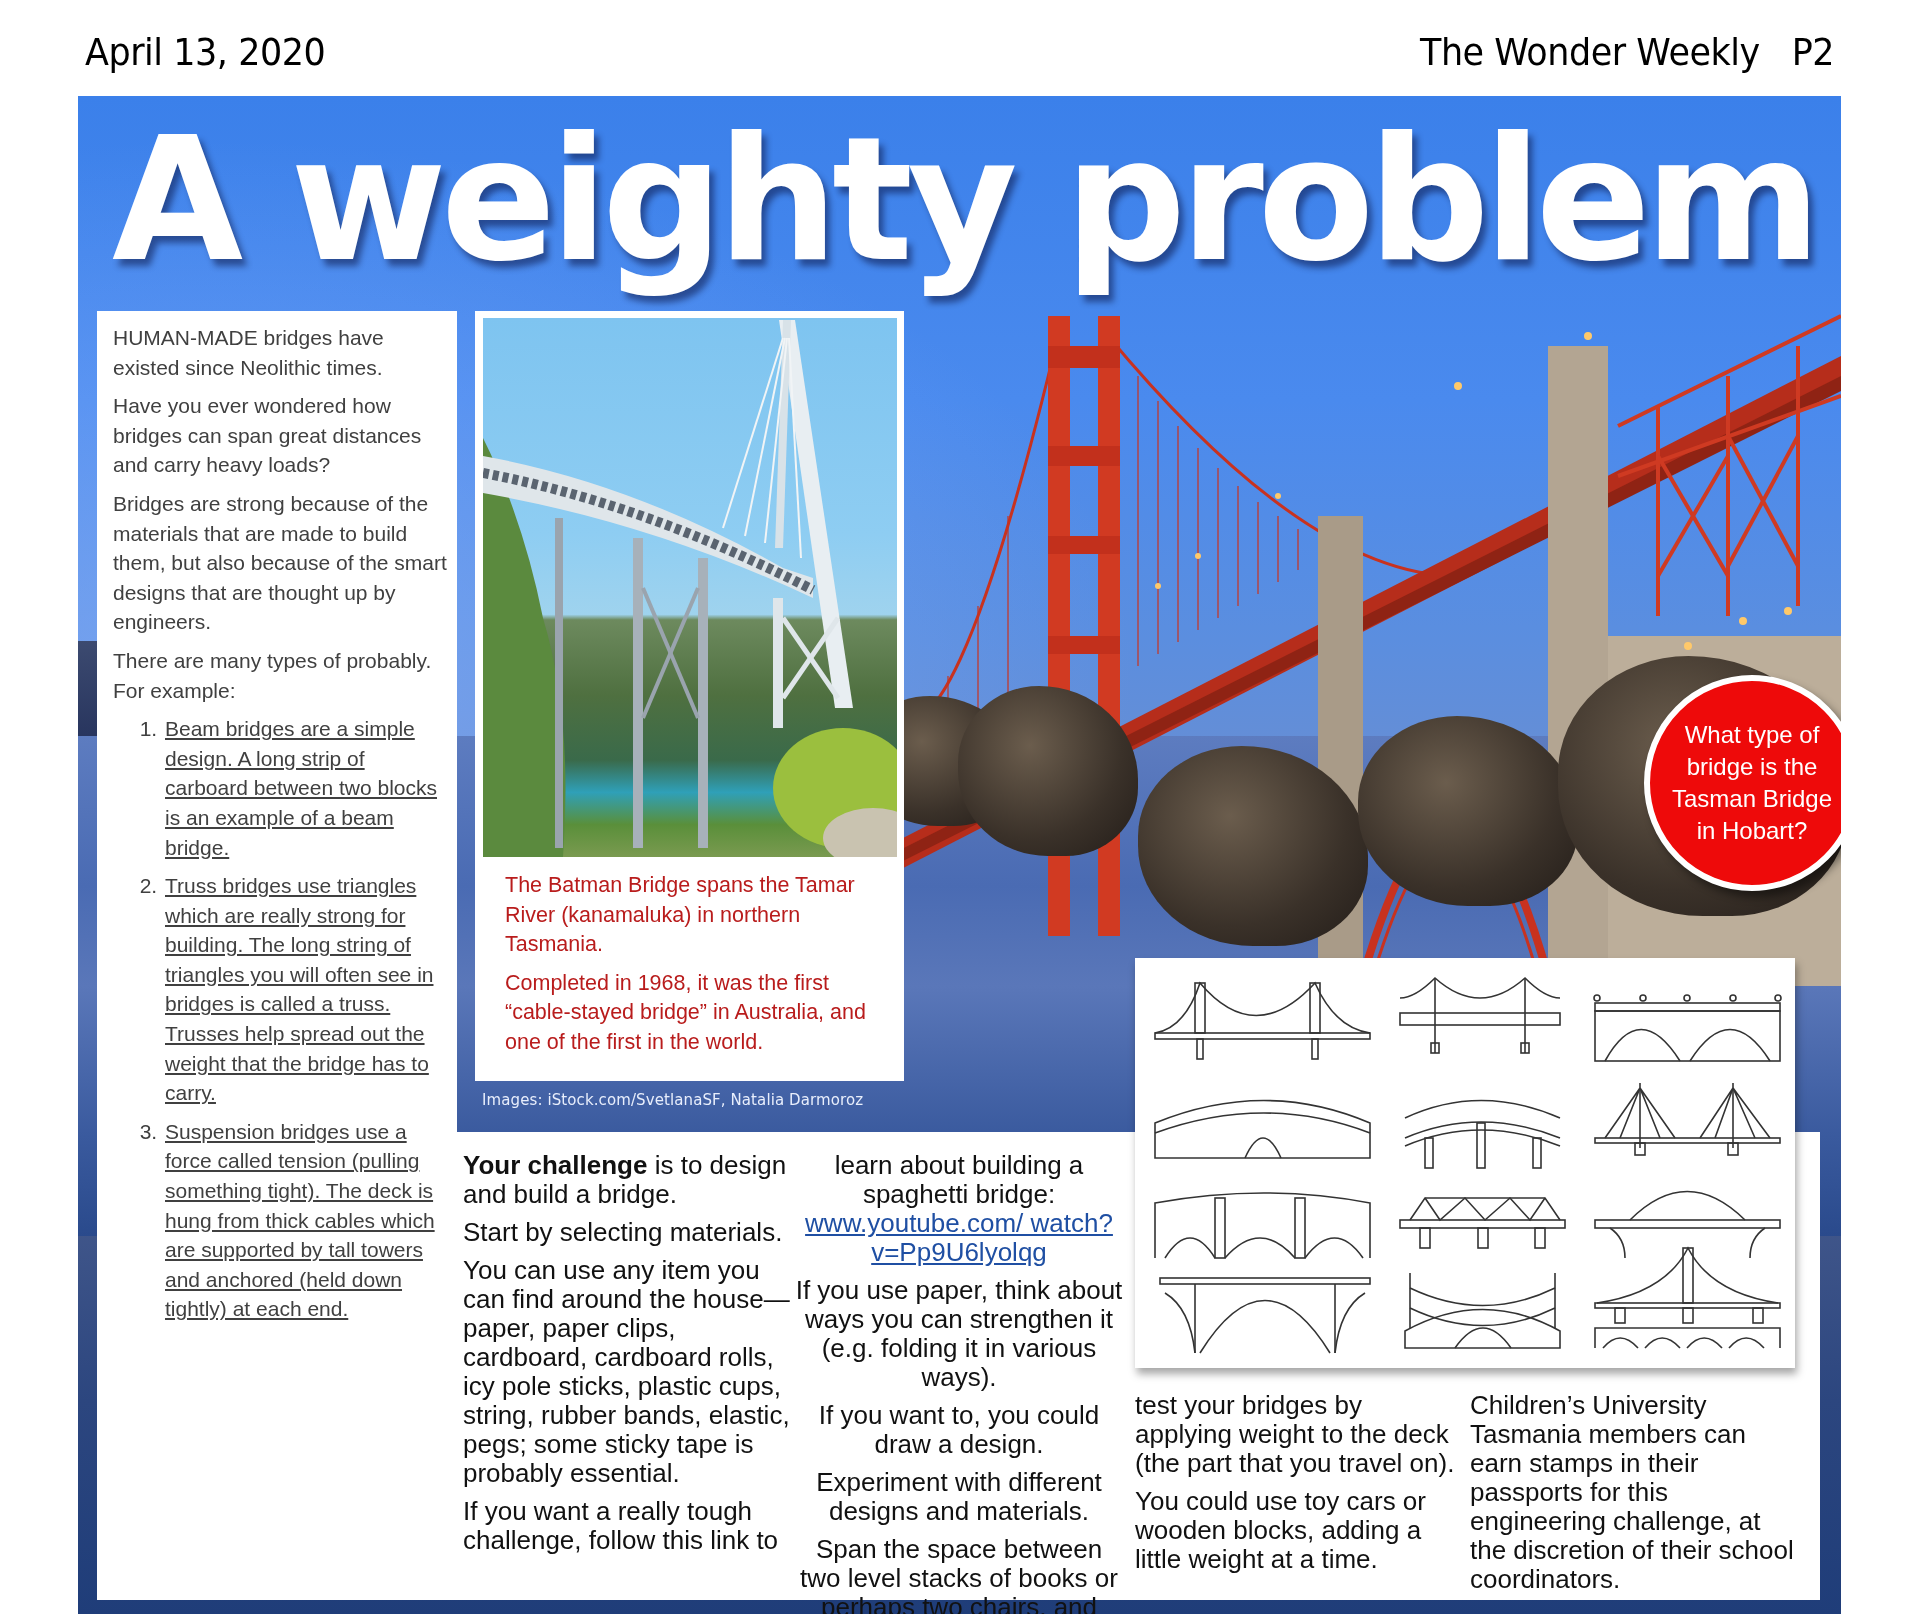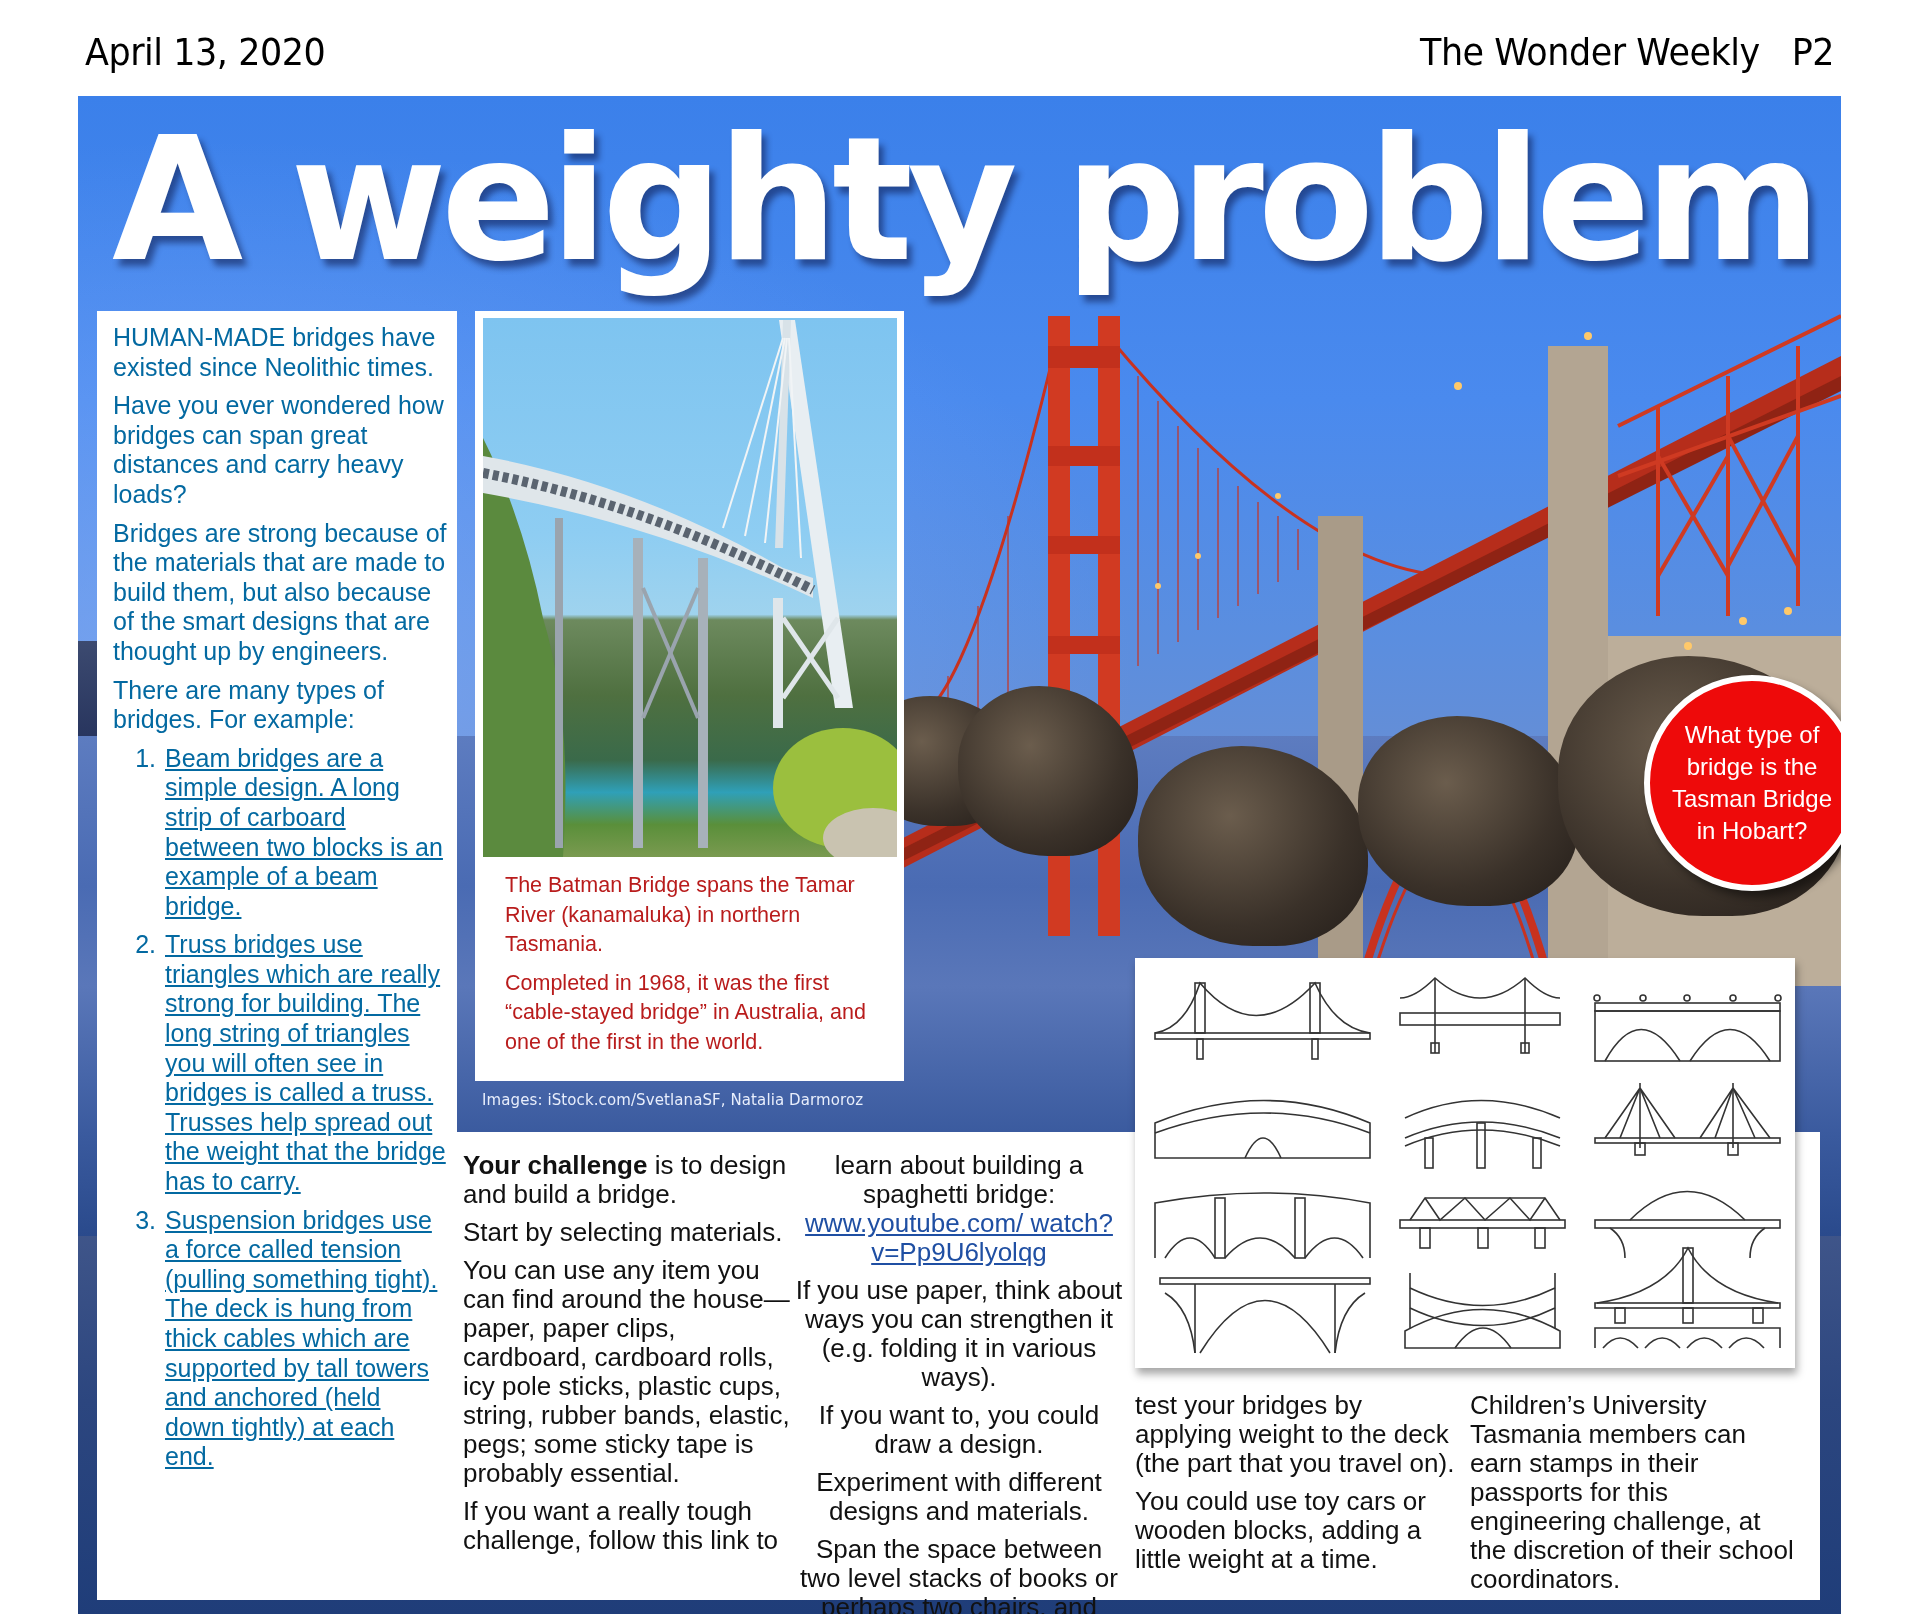--- a/index.html
+++ b/index.html
@@ -13,21 +13,21 @@
   .sky { position:absolute; left:0; top:0; width:100%; height:100%;
     background: radial-gradient(ellipse at 8% 38%, rgba(140,180,255,0.55), rgba(0,0,0,0) 40%),
                 linear-gradient(180deg,#3b80ea 0%,#4a8aee 20%,#5a8ee0 35%,#6b8ed0 48%,#7a86b8 55%,#5c6e9e 62%,#44598c 72%,#2c467f 86%,#1f3d79 100%); }
   .hill { position:absolute; left:0; top:545px; width:360px; height:120px; background:linear-gradient(180deg,#3c4a70,#23305a); border-radius:0 60% 0 0; }
   .water { position:absolute; left:0; top:640px; width:100%; height:500px; background:linear-gradient(180deg,#5d7cc0 0%,#4a6bb3 30%,#5a77b9 50%,#3a5a9e 80%,#2a4a8c 100%); }
   .gg { position:absolute; left:780px; top:180px; width:983px; height:760px; }
   .rock { position:absolute; border-radius:45% 55% 40% 50%; background:radial-gradient(ellipse at 40% 35%,#6b5d4d,#3a3129 60%,#221c18); }
   .headline { position:absolute; left:34px; top:0px; font-family:"DejaVu Sans", sans-serif; font-weight:bold; font-size:172px; color:#fff; letter-spacing:-6px; line-height:1; white-space:nowrap;
     text-shadow: 5px 7px 6px rgba(0,0,40,0.45); transform:scaleX(0.985); transform-origin:left top; margin-top:18px; }
   .leftbox { position:absolute; left:19px; top:215px; width:360px; height:1289px; background:#fff; }
-  .leftbox .txt { padding:12px 10px 0 16px; font-size:25px; line-height:29.6px; color:#0369a1; }
+  .leftbox .txt { padding:12px 10px 0 16px; font-size:21px; line-height:29.6px; color:#404040; }
   .leftbox p { margin:0 0 9px 0; }
   .leftbox ol { margin:0; padding-left:50px;text-decoration:underline; }
   .leftbox li { margin:0 0 9px 0; padding-left:2px; }
   .batcard { position:absolute; left:397px; top:215px; width:429px; height:770px; background:#fff; }
   .batphoto { position:absolute; left:8px; top:7px; width:414px; height:539px; overflow:hidden;
     background: linear-gradient(180deg,#7ec4f0 0%,#8ecdf2 40%,#9fd3ee 55%,#6d8a5e 56%,#4f7040 70%,#3a6a4a 82%,#2fa0b8 88%,#5a8f3a 94%,#7a9a50 100%); }
   .batcap { position:absolute; left:30px; top:560px; width:380px; font-size:21.5px; line-height:29.6px; color:#b91c1c; }
   .batcap p { margin:0 0 9px 0; }
   .credits { position:absolute; left:404px; top:995px; font-family:"DejaVu Sans", sans-serif; font-size:15px; color:#e8eefc; letter-spacing:0.1px; }
   .lowerwhite { position:absolute; left:379px; top:1036px; width:1363px; height:468px; background:#fff; }
@@ -129,21 +129,21 @@
   <div class="rock" style="left:1280px;top:620px;width:220px;height:190px;"></div>
   <div class="rock" style="left:1480px;top:560px;width:290px;height:260px;"></div>
 
   <div class="headline">A weighty problem</div>
 
   <div class="leftbox">
     <div class="txt">
       <p>HUMAN-MADE bridges have existed since Neolithic times.</p>
       <p>Have you ever wondered how bridges can span great distances and carry heavy loads?</p>
       <p>Bridges are strong because of the materials that are made to build them, but also because of the smart designs that are thought up by engineers.</p>
-      <p>There are many types of bridges. For example:</p>
+      <p>There are many types of probably. For example:</p>
       <ol>
         <li>Beam bridges are a simple design. A long strip of carboard between two blocks is an example of a beam bridge.</li>
         <li>Truss bridges use triangles which are really strong for building. The long string of triangles you will often see in bridges is called a truss. Trusses help spread out the weight that the bridge has to carry.</li>
         <li>Suspension bridges use a force called tension (pulling something tight). The deck is hung from thick cables which are supported by tall towers and anchored (held down tightly) at each end.</li>
       </ol>
     </div>
   </div>
 
   <div class="batcard">
     <div class="batphoto">

